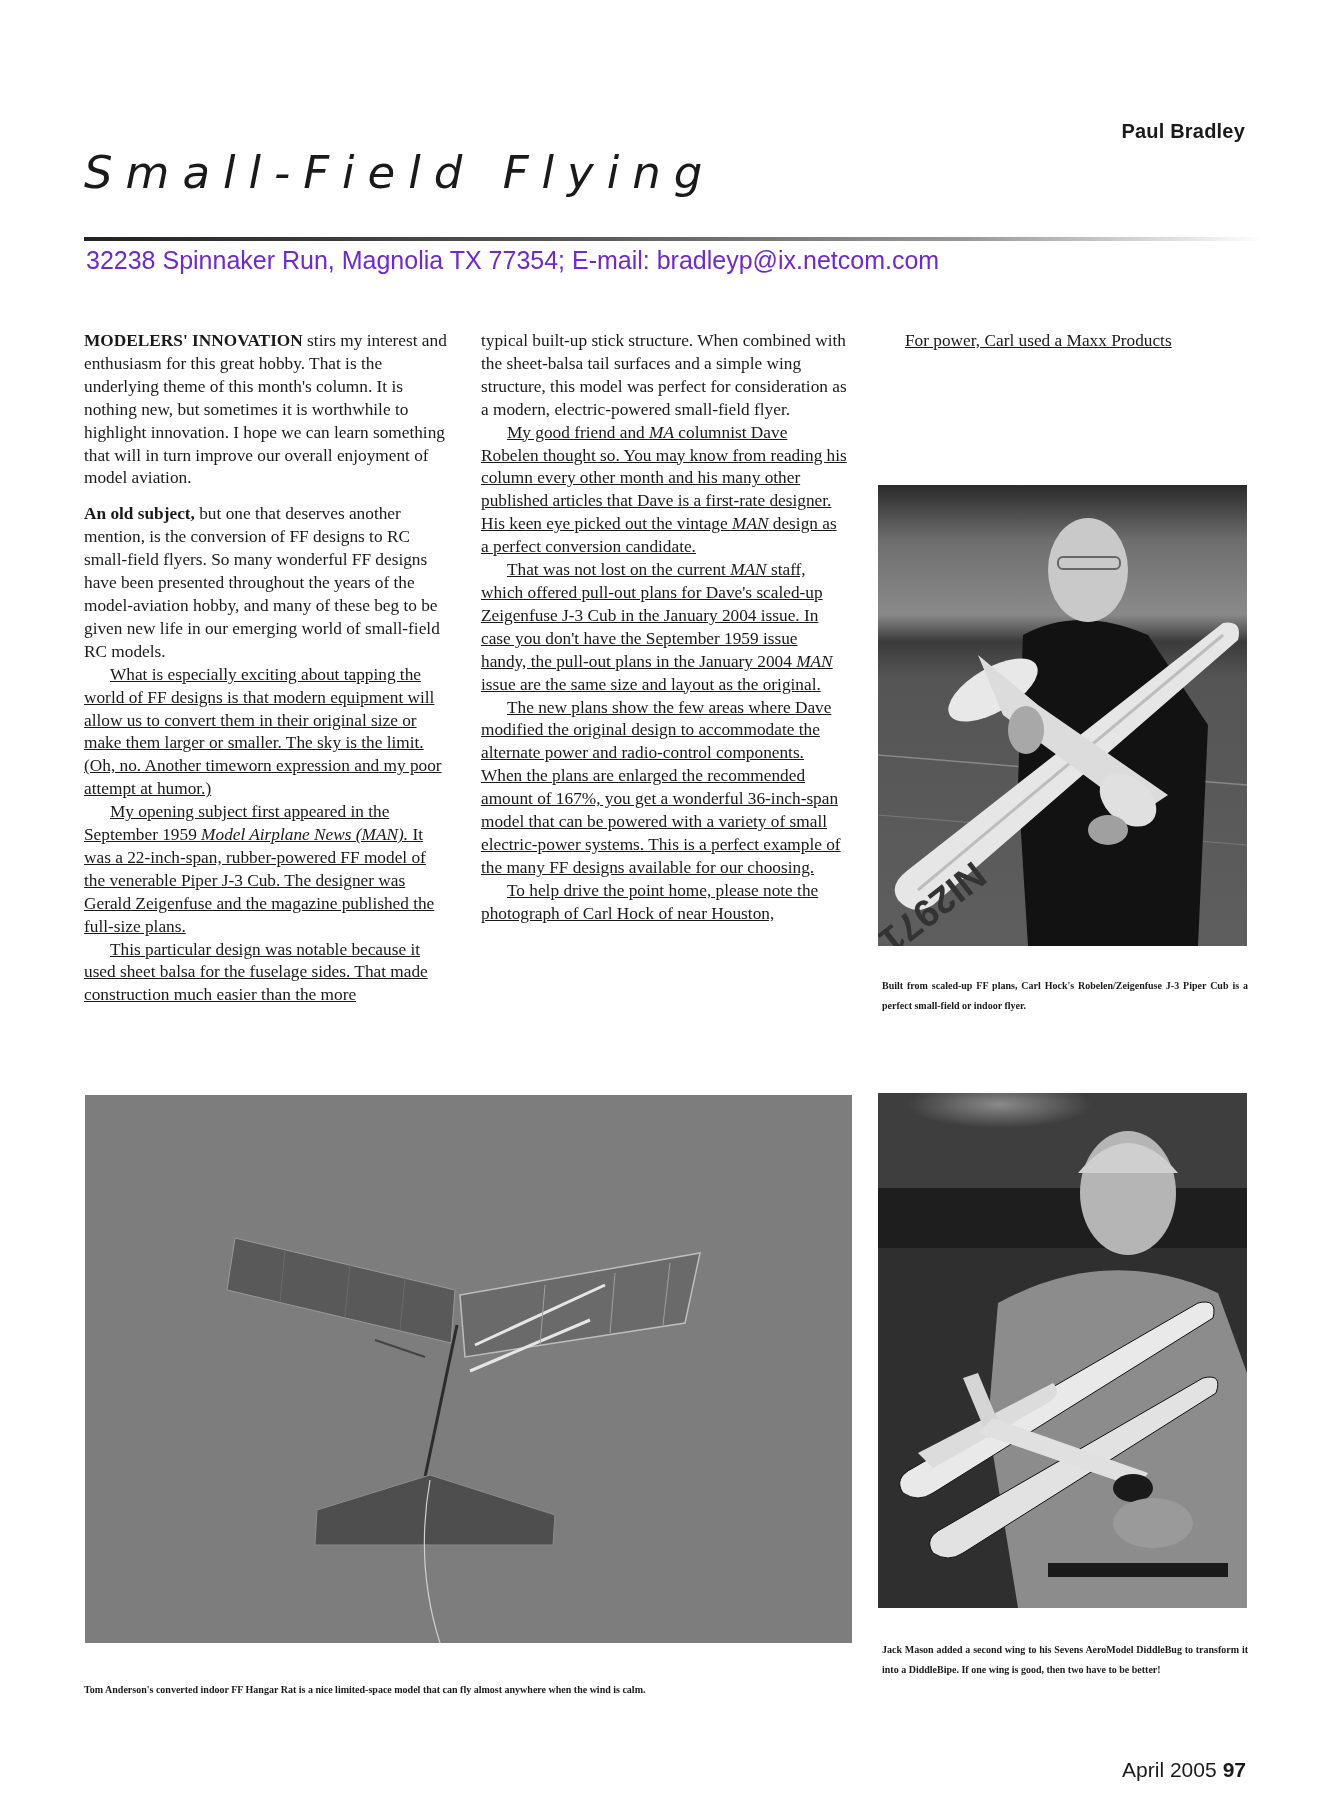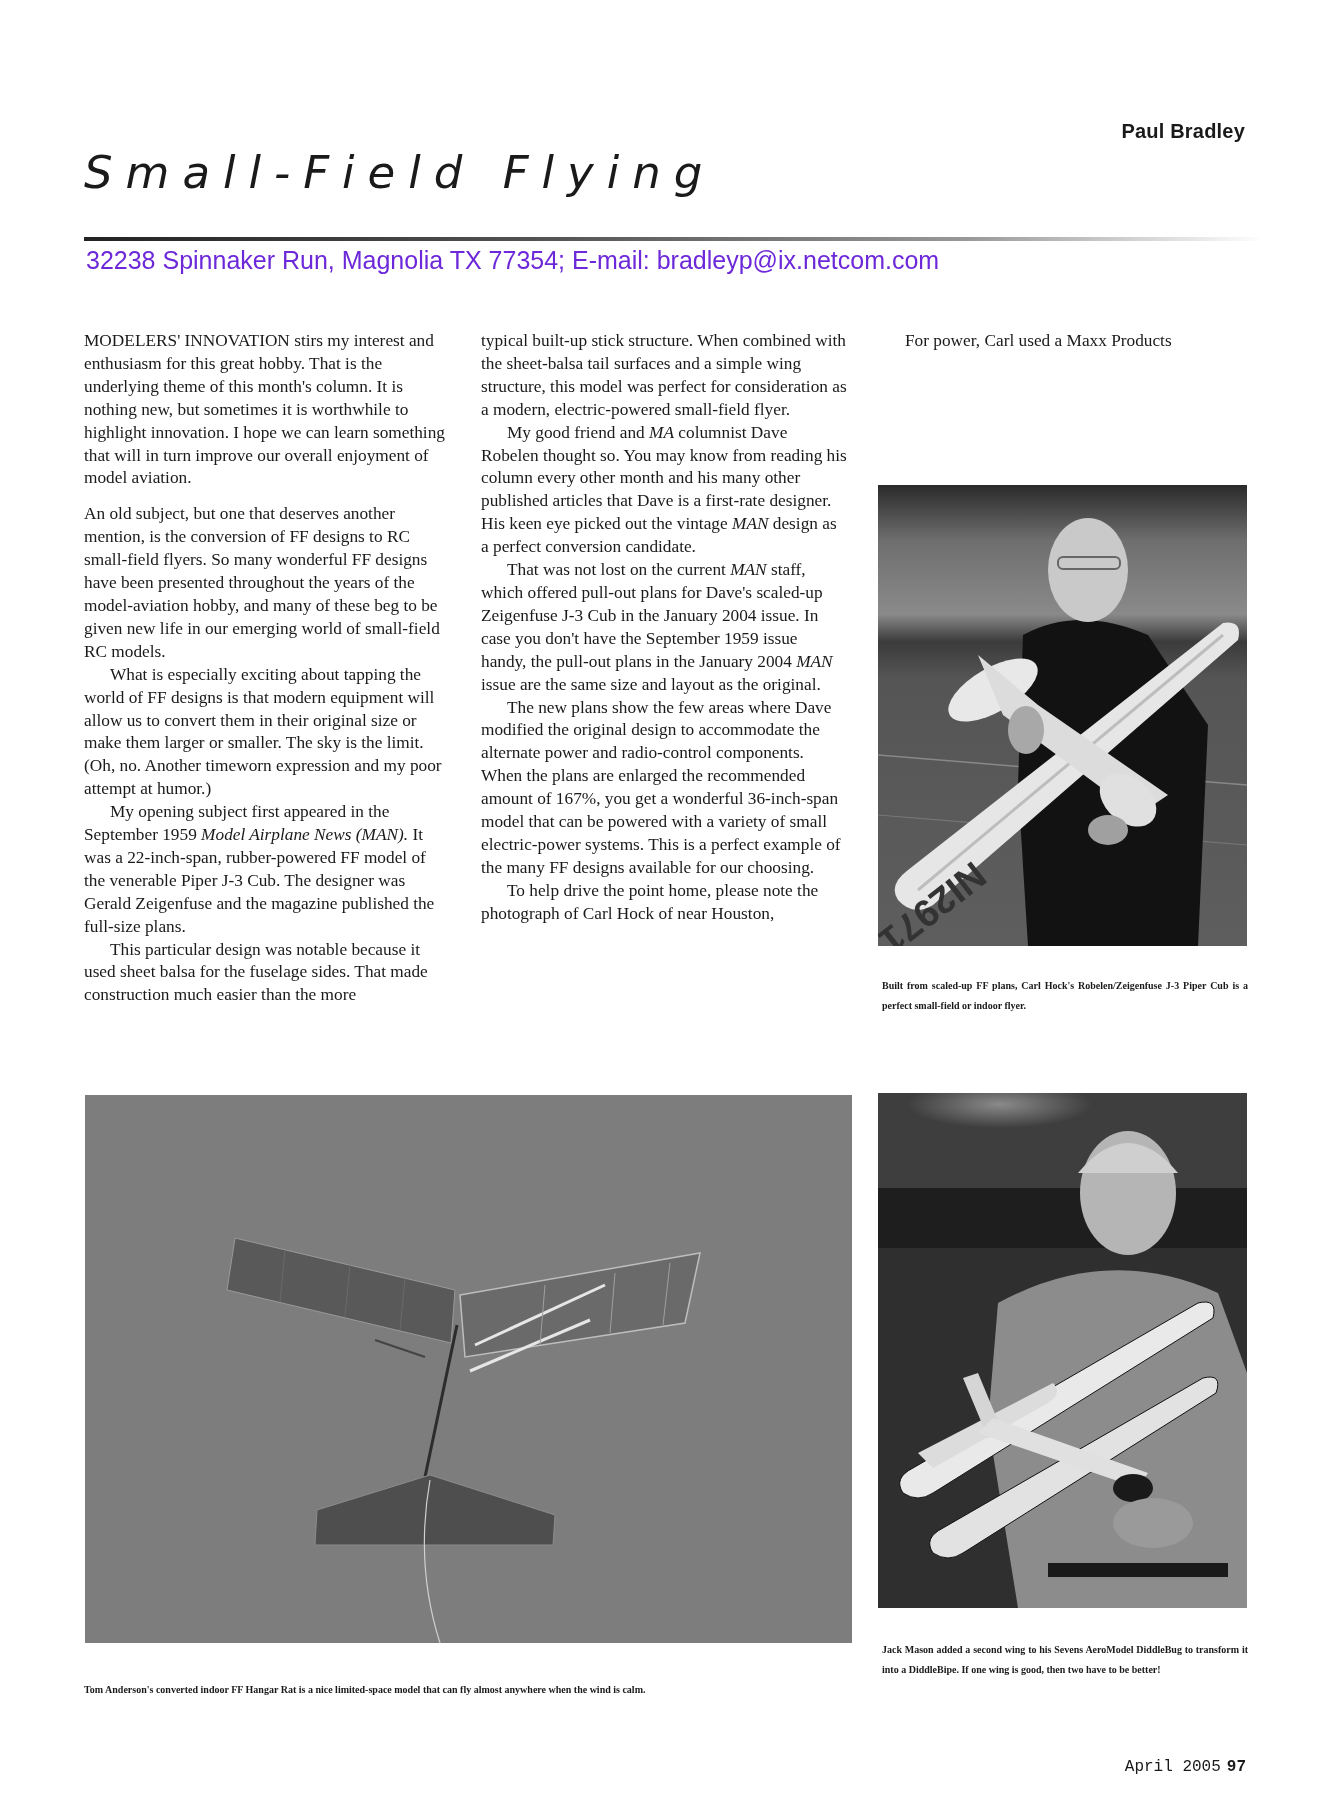--- a/index.html
+++ b/index.html
@@ -23,40 +23,40 @@
   }
   #address {
     left: 86px; top: 246px; font-family: "Liberation Sans", sans-serif;
     font-size: 25px; color: #6d28d9;
   }
   .col {
     position: absolute; top: 330px; width: 366px; font-size: 17.3px; line-height: 22.9px;
     text-align: left; color: #1a1a1a;
   }
   .col p { margin: 0; }
-  .col p.ind { text-indent: 26px; }
+  .col p.ind { text-indent: 26px; text-decoration: underline; }
   .col p.gap { margin-top: 13px; }
   #col1 { left: 84px; }
   #col2 { left: 481px; }
   #col3 { left: 879px; width: 372px; }
-  .lead { font-weight: normal; }
+  .lead { font-weight: bold; }
   .photo { position: absolute; overflow: hidden; }
   #photo-cub { left: 878px; top: 485px; width: 369px; height: 461px; background: #3a3a3a; }
   #photo-rat { left: 85px; top: 1095px; width: 767px; height: 548px; background: #7b7b7b; }
   #photo-bipe { left: 878px; top: 1093px; width: 369px; height: 515px; background: #2e2e2e; }
   .caption {
     position: absolute; font-family: Liberation Serif, serif; font-weight: bold;
     font-size: 10px; line-height: 20px; color: #1a1a1a;
   }
   #cap-cub { left: 882px; top: 976px; width: 366px; text-align: justify; }
   #cap-rat { left: 84px; top: 1680px; width: 770px; }
   #cap-bipe { left: 882px; top: 1640px; width: 366px; text-align: justify; }
   #footer {
-    right: 78px; top: 1758px; font-family: Liberation Mono, monospace;
-    font-size: 16px; color: #1a1a1a;
+    right: 78px; top: 1758px; font-family: Liberation Sans, sans-serif;
+    font-size: 21px; color: #1a1a1a;
   }
   #footer .num { font-weight: bold; margin-left: 6px; }
   svg { display: block; }
 </style>
 </head>
 <body>
 
 <div id="author" class="abs">Paul Bradley</div>
 <h1 id="title" class="abs" style="margin:0">Small-Field Flying</h1>
 <div id="rule" class="abs"></div>

